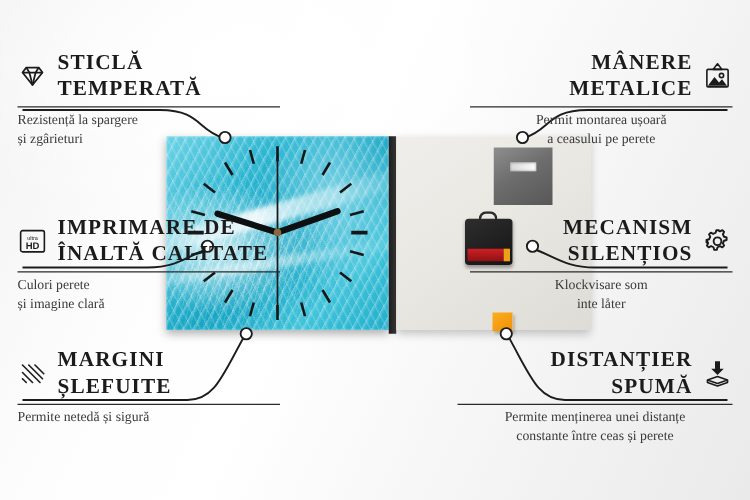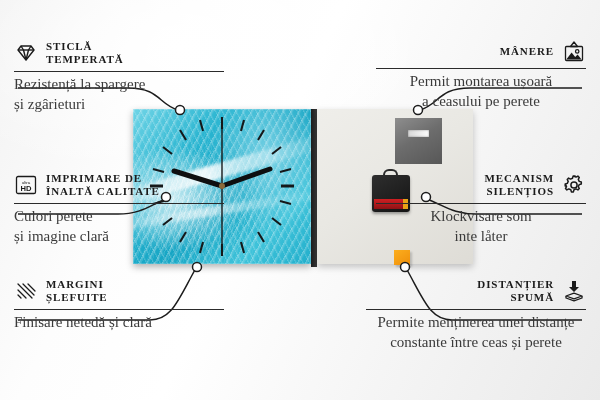--- a/index.html
+++ b/index.html
@@ -82,27 +82,27 @@
     box-shadow: 2px 2px 2px rgba(0,0,0,.18);
   }
 
   
   .callout { position:absolute; width:210px; }
   .callout .head { display:flex; align-items:center; gap:8px; }
   .callout.left  .head { justify-content:flex-start; }
   .callout.right .head { justify-content:flex-end; }
   .title {
     font-family:"Liberation Serif", serif;
-    font-size:11px; font-weight:700; letter-spacing:.9px;
+    font-size:17px; font-weight:700; letter-spacing:.9px;
     color:#1b1b1b; line-height:1.22; text-transform:uppercase;
   }
   .callout.right .title { text-align:right; }
   .rule { height:1px; background:#2b2b2b; margin:4px 0 3px; }
   .sub {
-    font-size:15px; color:#3a3a3a; line-height:1.32;
+    font-size:11px; color:#3a3a3a; line-height:1.32;
     font-family:"Liberation Serif", serif;
   }
   .callout.right .sub { text-align:center; }
   .ico { width:24px; height:24px; flex:0 0 24px; color:#1b1b1b;text-decoration:underline; }
   .ico svg { display:block; width:100%; height:100%; }
 
   #links { position:absolute; inset:0; pointer-events:none; }
 </style>
 </head>
 <body>
@@ -210,26 +210,26 @@
           <path d="M4 5 L18 19"></path>
             <path d="M9 5 L20 16"></path>
             <path d="M14 5 L21 12"></path>
             <path d="M4 11 L12 19"></path>
             <path d="M4 16 L7 19"></path>
         </svg>
       </span>
       <span class="title"><span>MARGINI</span><br><span>ȘLEFUITE</span></span>
     </div>
     <div class="rule"></div>
-    <div class="sub"><span>Finisare netedă și clară</span></div>
+    <div class="sub"><span>Permite netedă și sigură</span></div>
   </div>
 
   <div class="callout right" style="left:376px; top:40px;">
     <div class="head">
-      <span class="title"><span>MÂNERE</span><br></span>
+      <span class="title"><span>MÂNERE</span><br><span>METALICE</span></span>
       <span class="ico">
         <svg viewBox="0 0 24 24" fill="none" stroke="currentColor" stroke-width="1.3" stroke-linejoin="round">
           <path d="M12 2 L15.5 6.5 H8.5 Z"></path>
           <rect x="3.5" y="6.5" width="17" height="14" rx="1"></rect>
           <circle cx="15.2" cy="11.4" r="1.7"></circle>
           <path d="M4.3 19.5 L9.6 12.6 L13.2 17 L15.6 14.4 L19.6 19.5 Z" fill="currentColor" stroke="none"></path>
         </svg>
       </span>
     </div>
     <div class="rule"></div>

